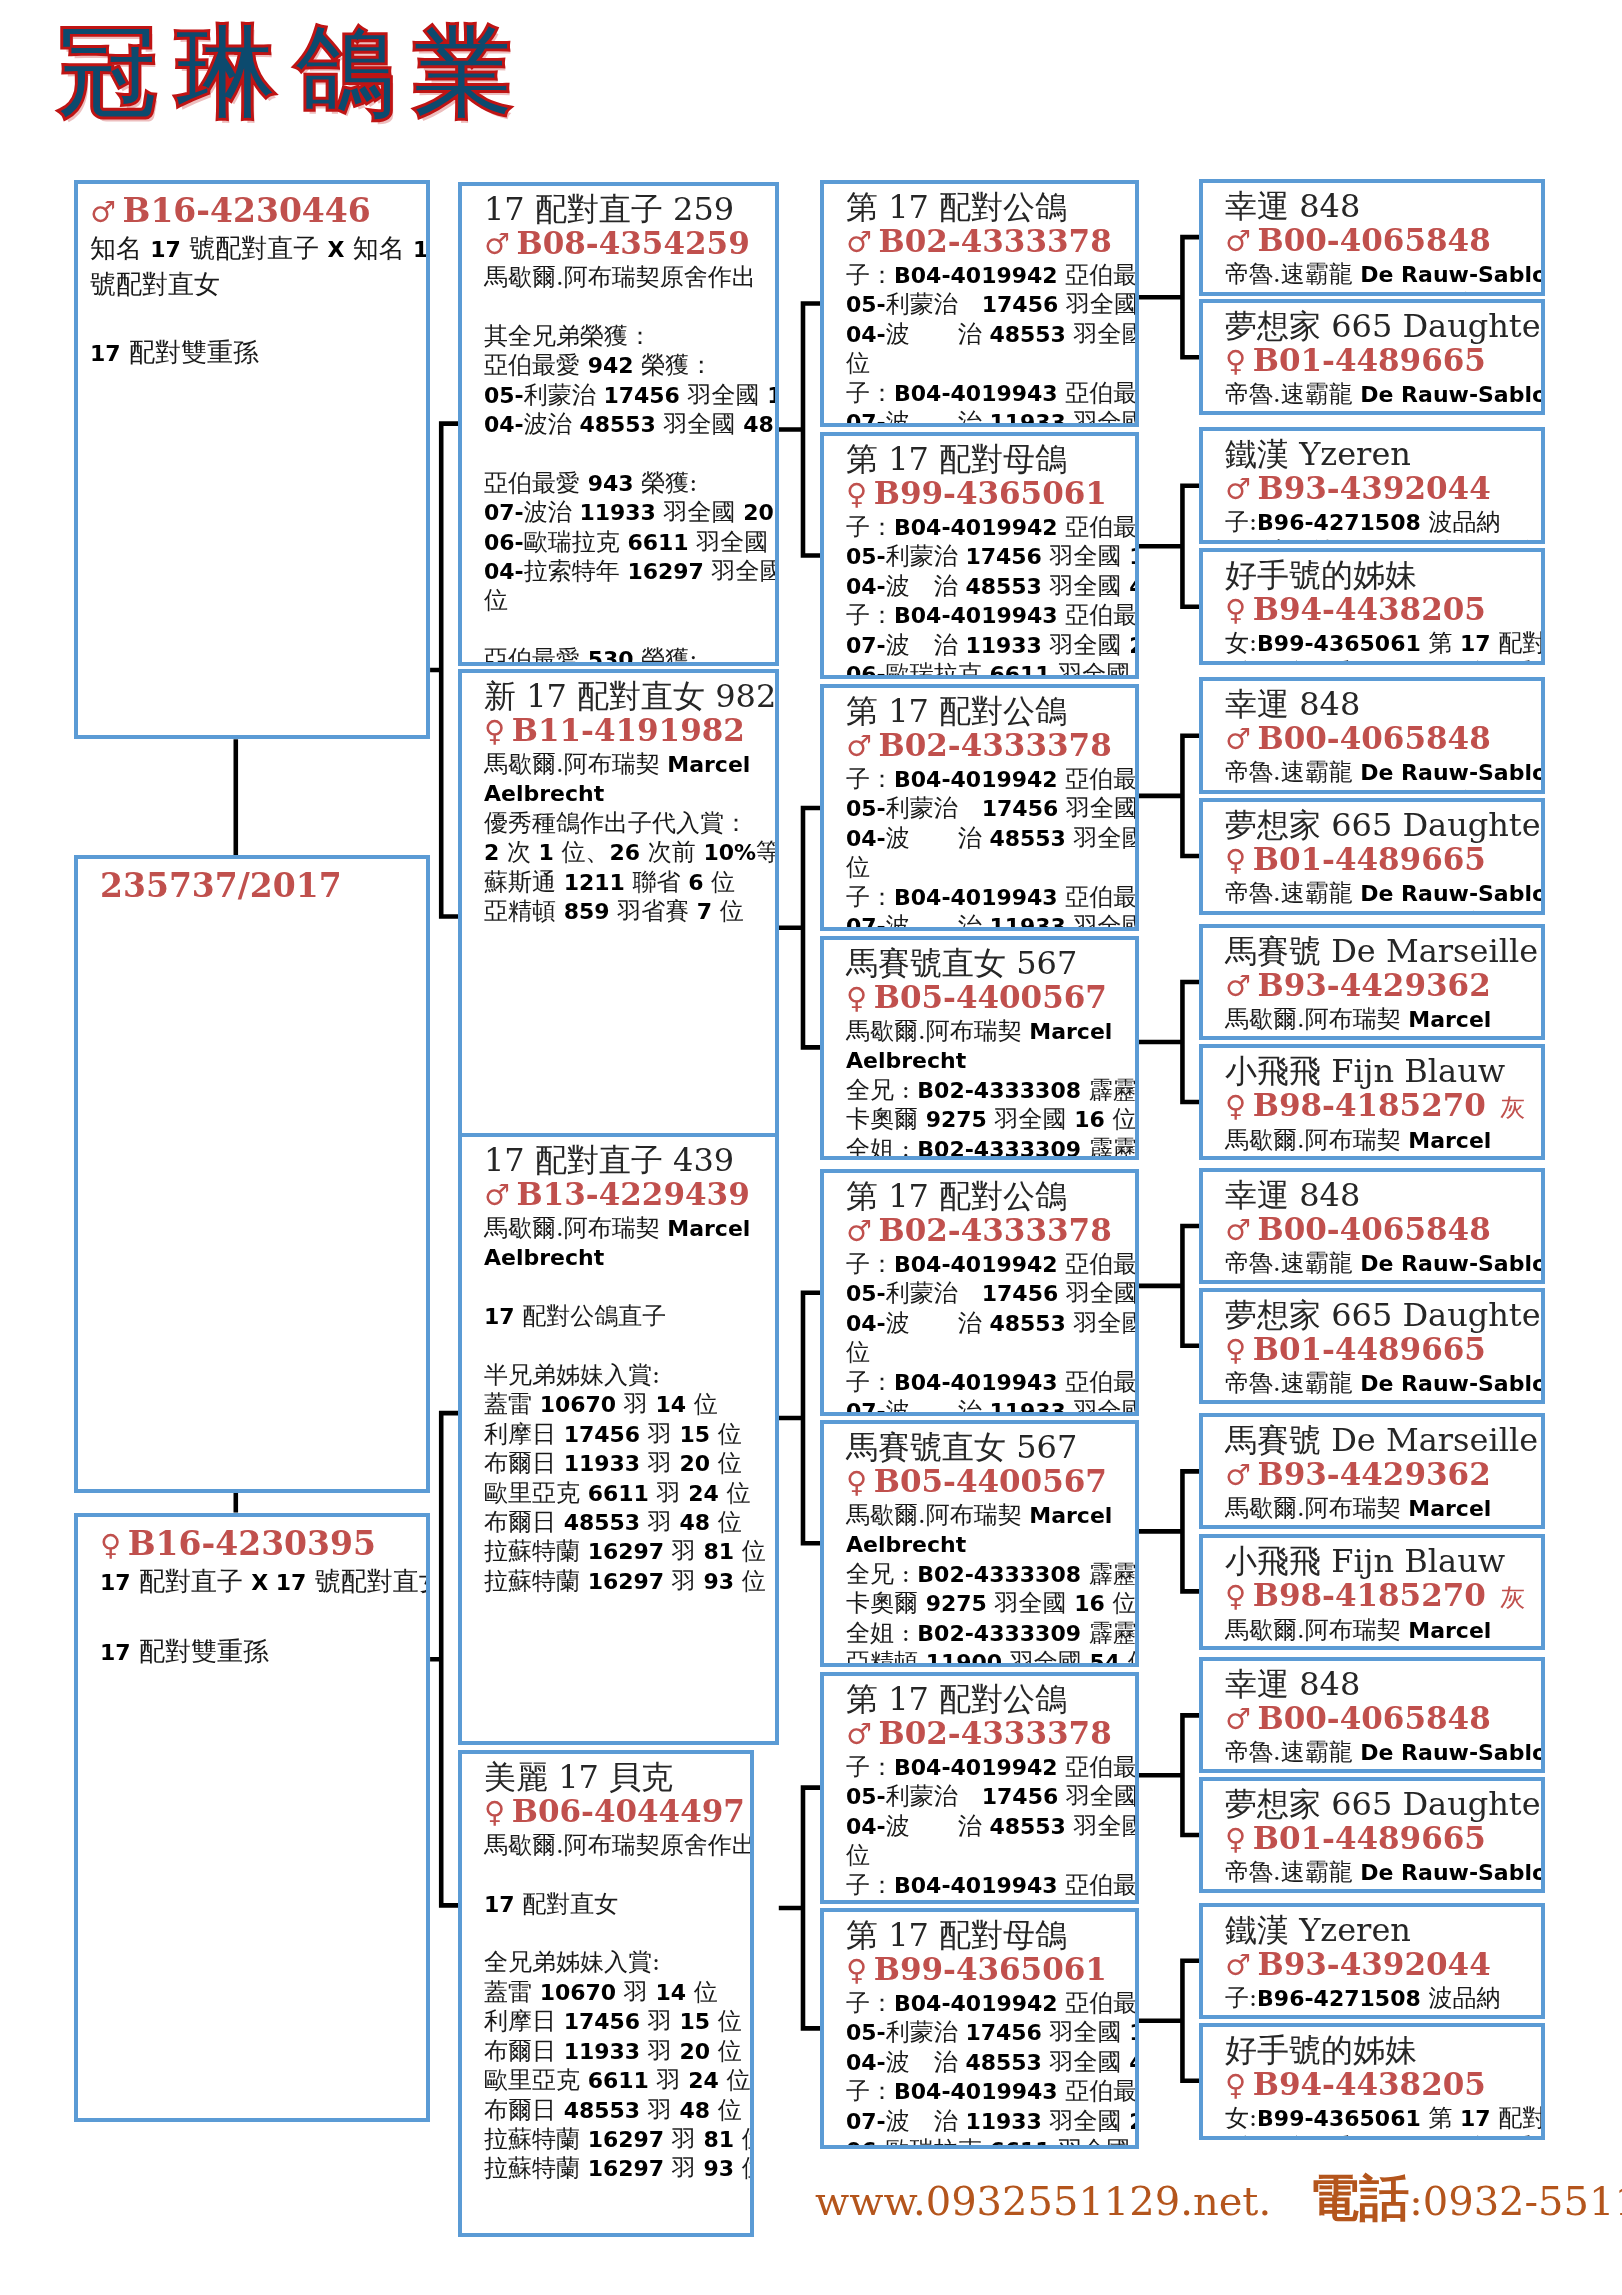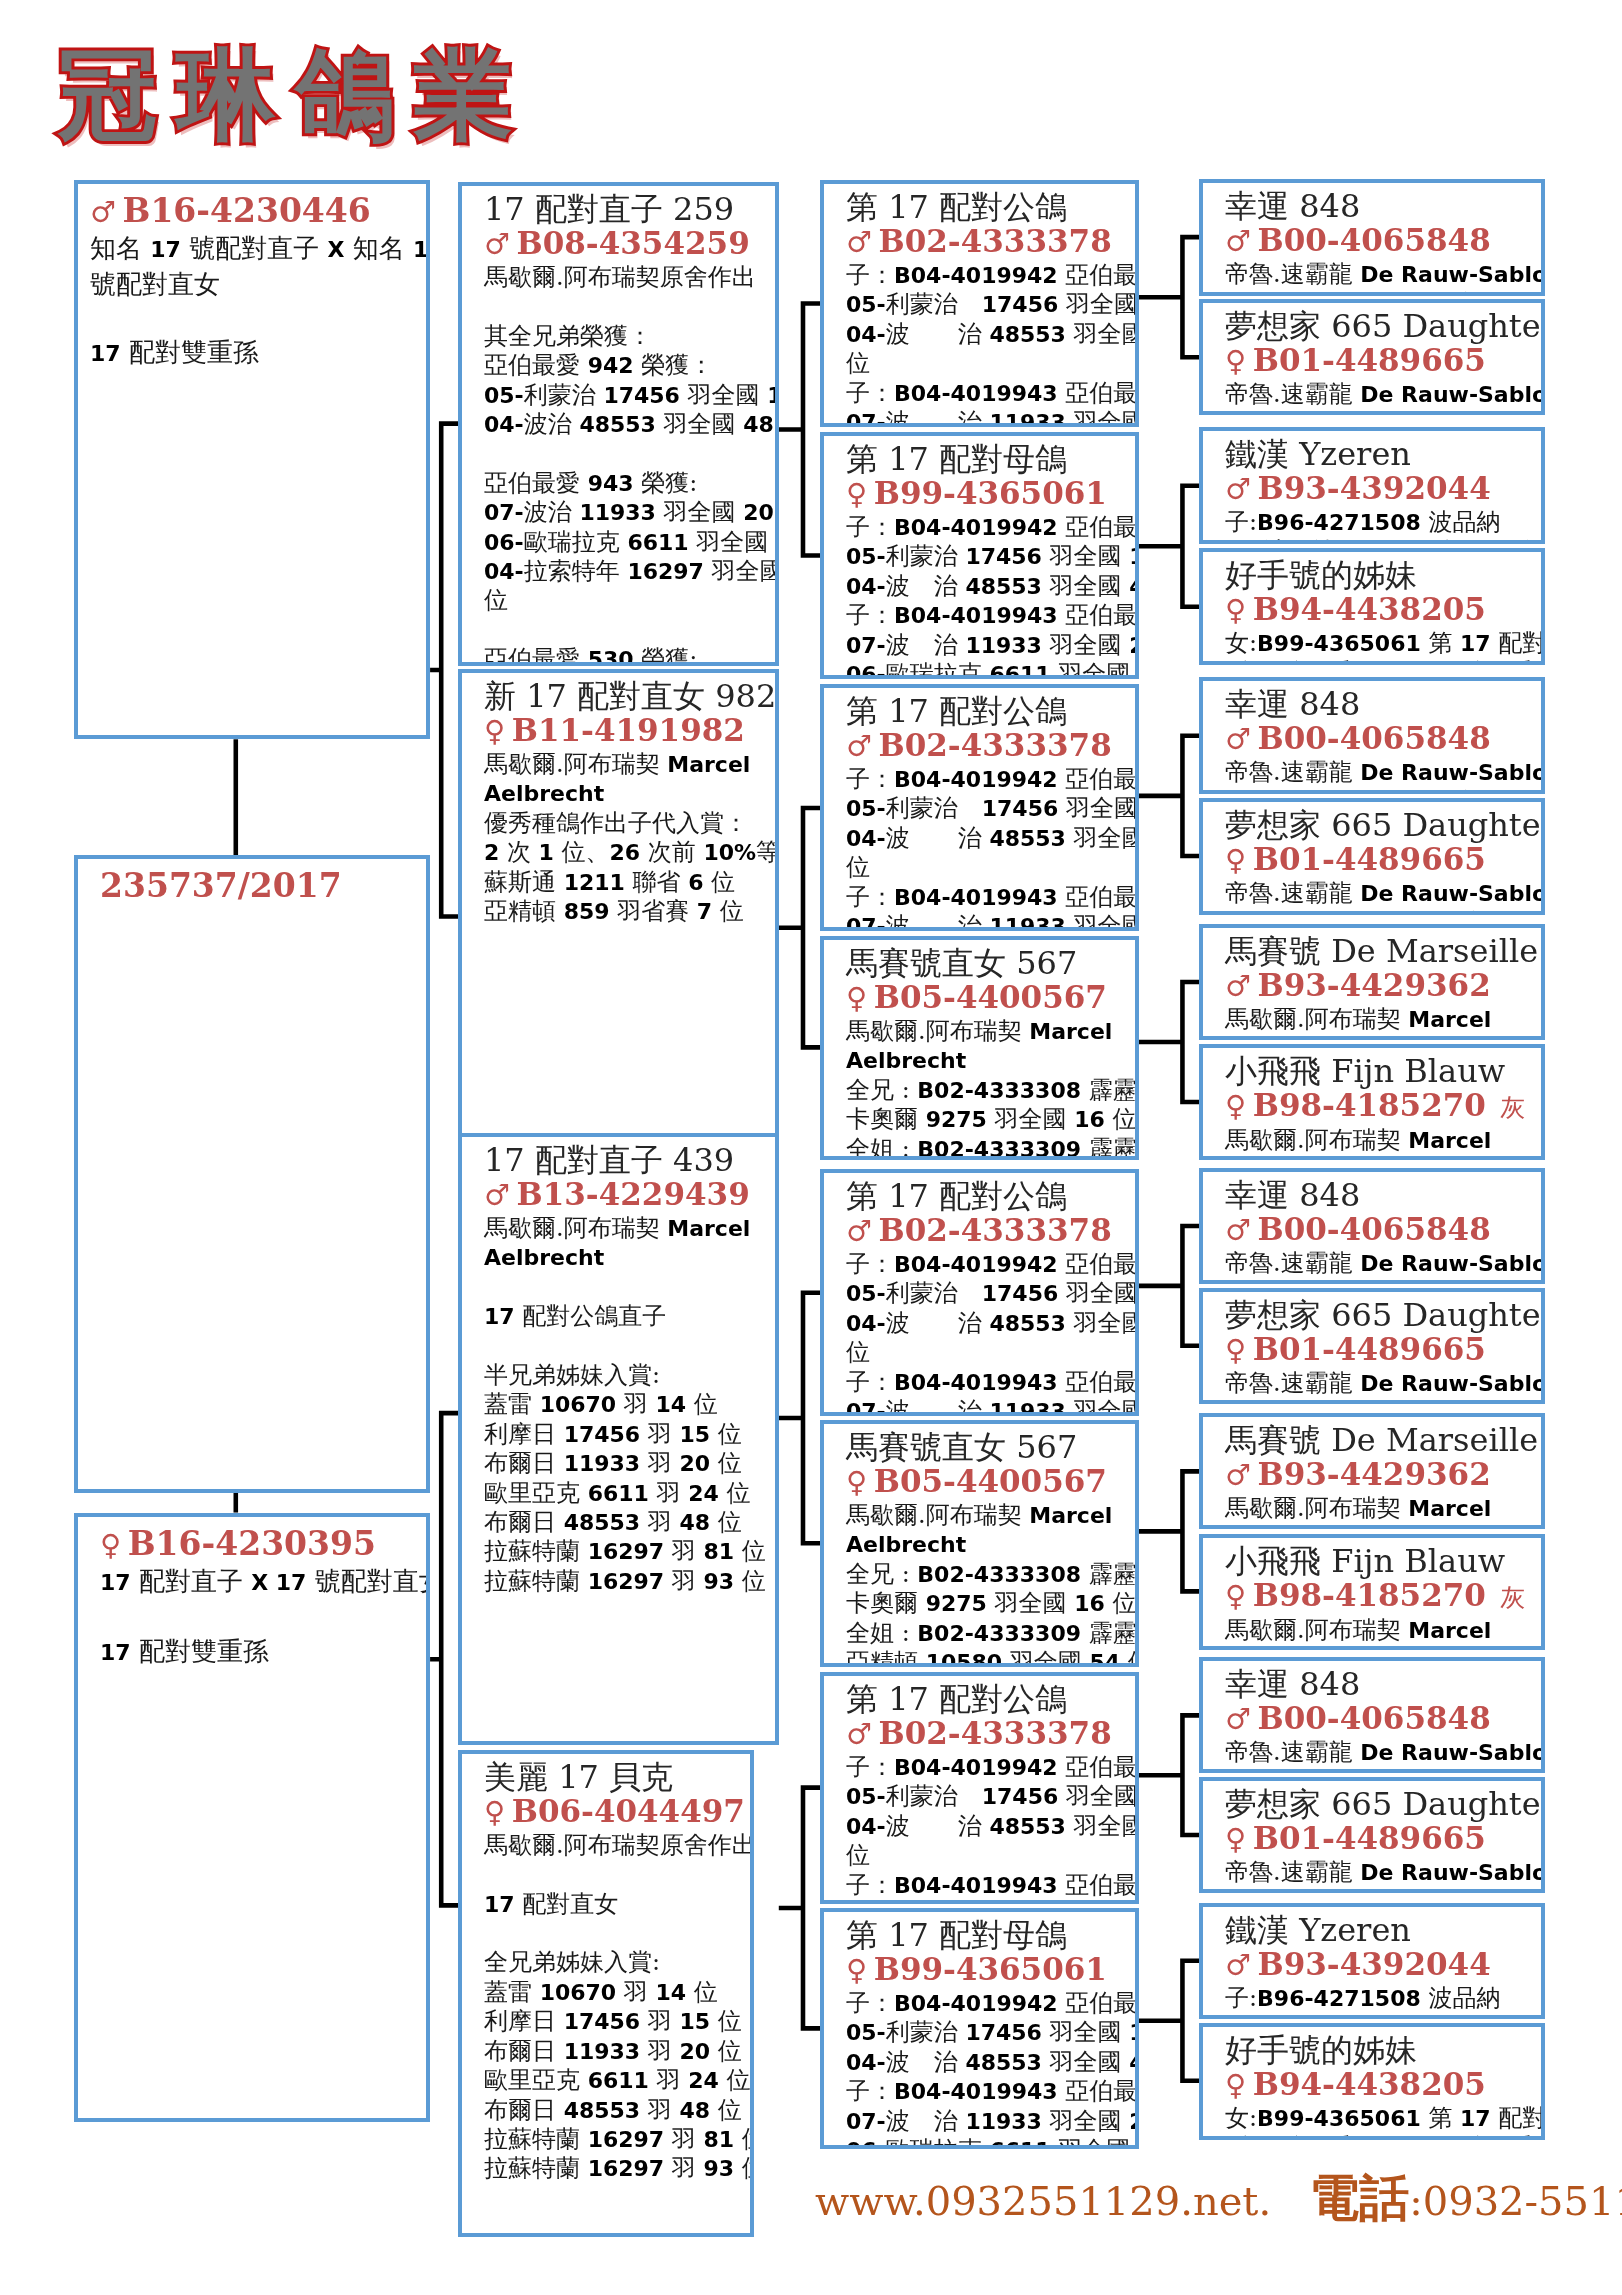--- a/index.html
+++ b/index.html
@@ -1,22 +1,22 @@
 <!DOCTYPE html>
 <html style="font-size:10.5px"><head>
 <meta charset="utf-8">
 <style>
   html,body{margin:0;padding:0;background:#ffffff;}
   body{width:1623px;height:2295px;position:relative;font-family:"DejaVu Serif","Liberation Serif",serif;}
   #page{position:absolute;left:0;top:0;width:1623px;height:2295px;background:#fff;overflow:hidden;}
 
   .logo{
-    position:absolute;left:58px;top:40px;
-    font-size:99px;font-weight:700;letter-spacing:19.6px;line-height:1.1;
-    color:#737373;
+    position:absolute;left:58px;top:18px;
+    font-size:99px;font-weight:400;letter-spacing:19.6px;line-height:1.1;
+    color:#0c4a6e;
     -webkit-text-stroke:5.9px #C01414;
     paint-order:stroke fill;
     text-shadow:3.3px 4.6px 0 rgba(192,20,20,0.28);
     font-family:"DejaVu Serif","Liberation Serif",serif;
     white-space:nowrap;
   }
 
   #connectors{position:absolute;left:0;top:0;width:1623px;height:2295px;}
 
   .box{
@@ -195,21 +195,21 @@
         <div class="bx-line"><b>07-</b>波　　治 <b>11933</b> 羽全國 </div>
       </div>
       <div class="box c3" style="left: 820px; top: 1420px; width: 319px; height: 247px;">
         <div class="bx-title">馬賽號直女 567</div>
         <div class="bx-ring"><span class="sex">♀</span><span>B05-4400567</span></div>
         <div class="bx-line">馬歇爾.阿布瑞契 <b>Marcel</b></div>
         <div class="bx-line"><b>Aelbrecht</b></div>
         <div class="bx-line">全兄 : <b>B02-4333308</b>  霹靂  號</div>
         <div class="bx-line">卡奧爾 <b>9275</b> 羽全國 <b>16</b> 位</div>
         <div class="bx-line">全姐 : <b>B02-4333309</b>  霹靂金母</div>
-        <div class="bx-line">亞精頓 <b>10580</b> 羽全國 <b>54</b> 位</div>
+        <div class="bx-line">亞精頓 <b>11900</b> 羽全國 <b>54</b> 位</div>
       </div>
       <div class="box c3" style="left: 820px; top: 1672px; width: 319px; height: 232px;">
         <div class="bx-title">第 17 配對公鴿</div>
         <div class="bx-ring"><span class="sex">♂</span><span>B02-4333378</span></div>
         <div class="bx-line">子：<b>B04-4019942</b>  亞伯最愛 </div>
         <div class="bx-line"><b>05-</b>利蒙治　<b>17456</b> 羽全國  位</div>
         <div class="bx-line"><b>04-</b>波　　治 <b>48553</b> 羽全國 </div>
         <div class="bx-line">位</div>
         <div class="bx-line">子：<b>B04-4019943</b>  亞伯最愛 </div>
         <div class="bx-line">波　　治  羽全國 </div>

